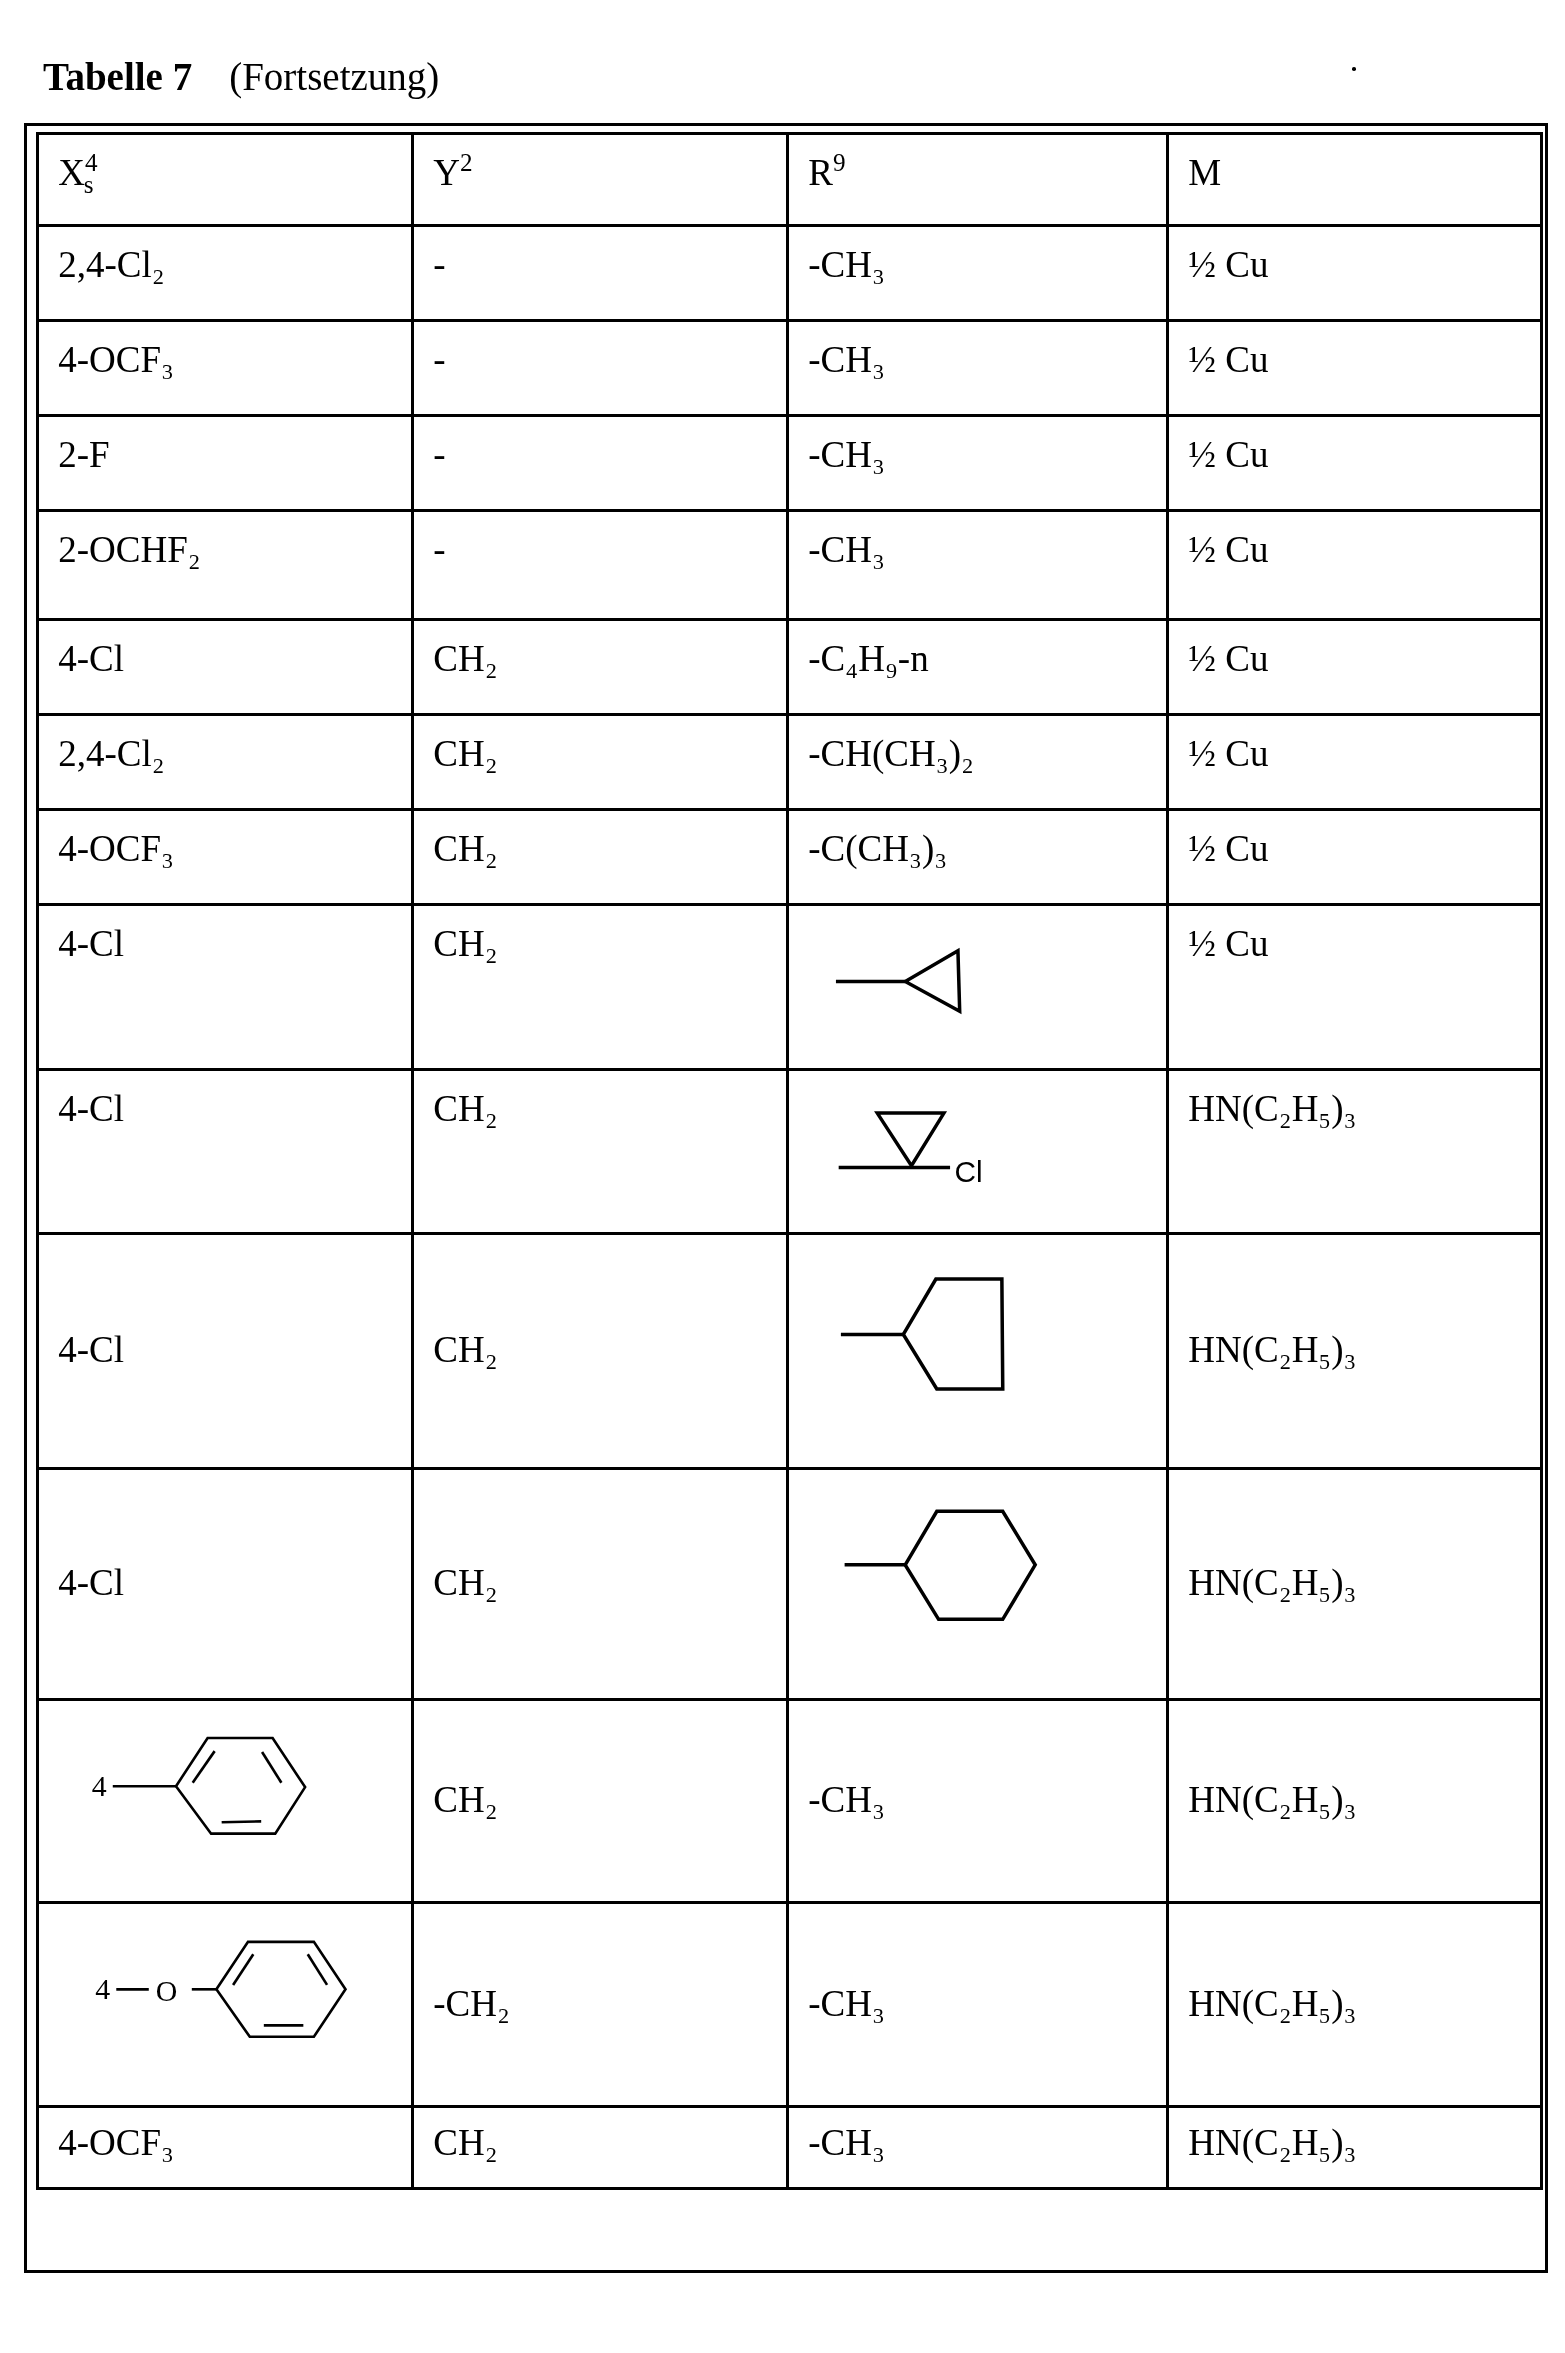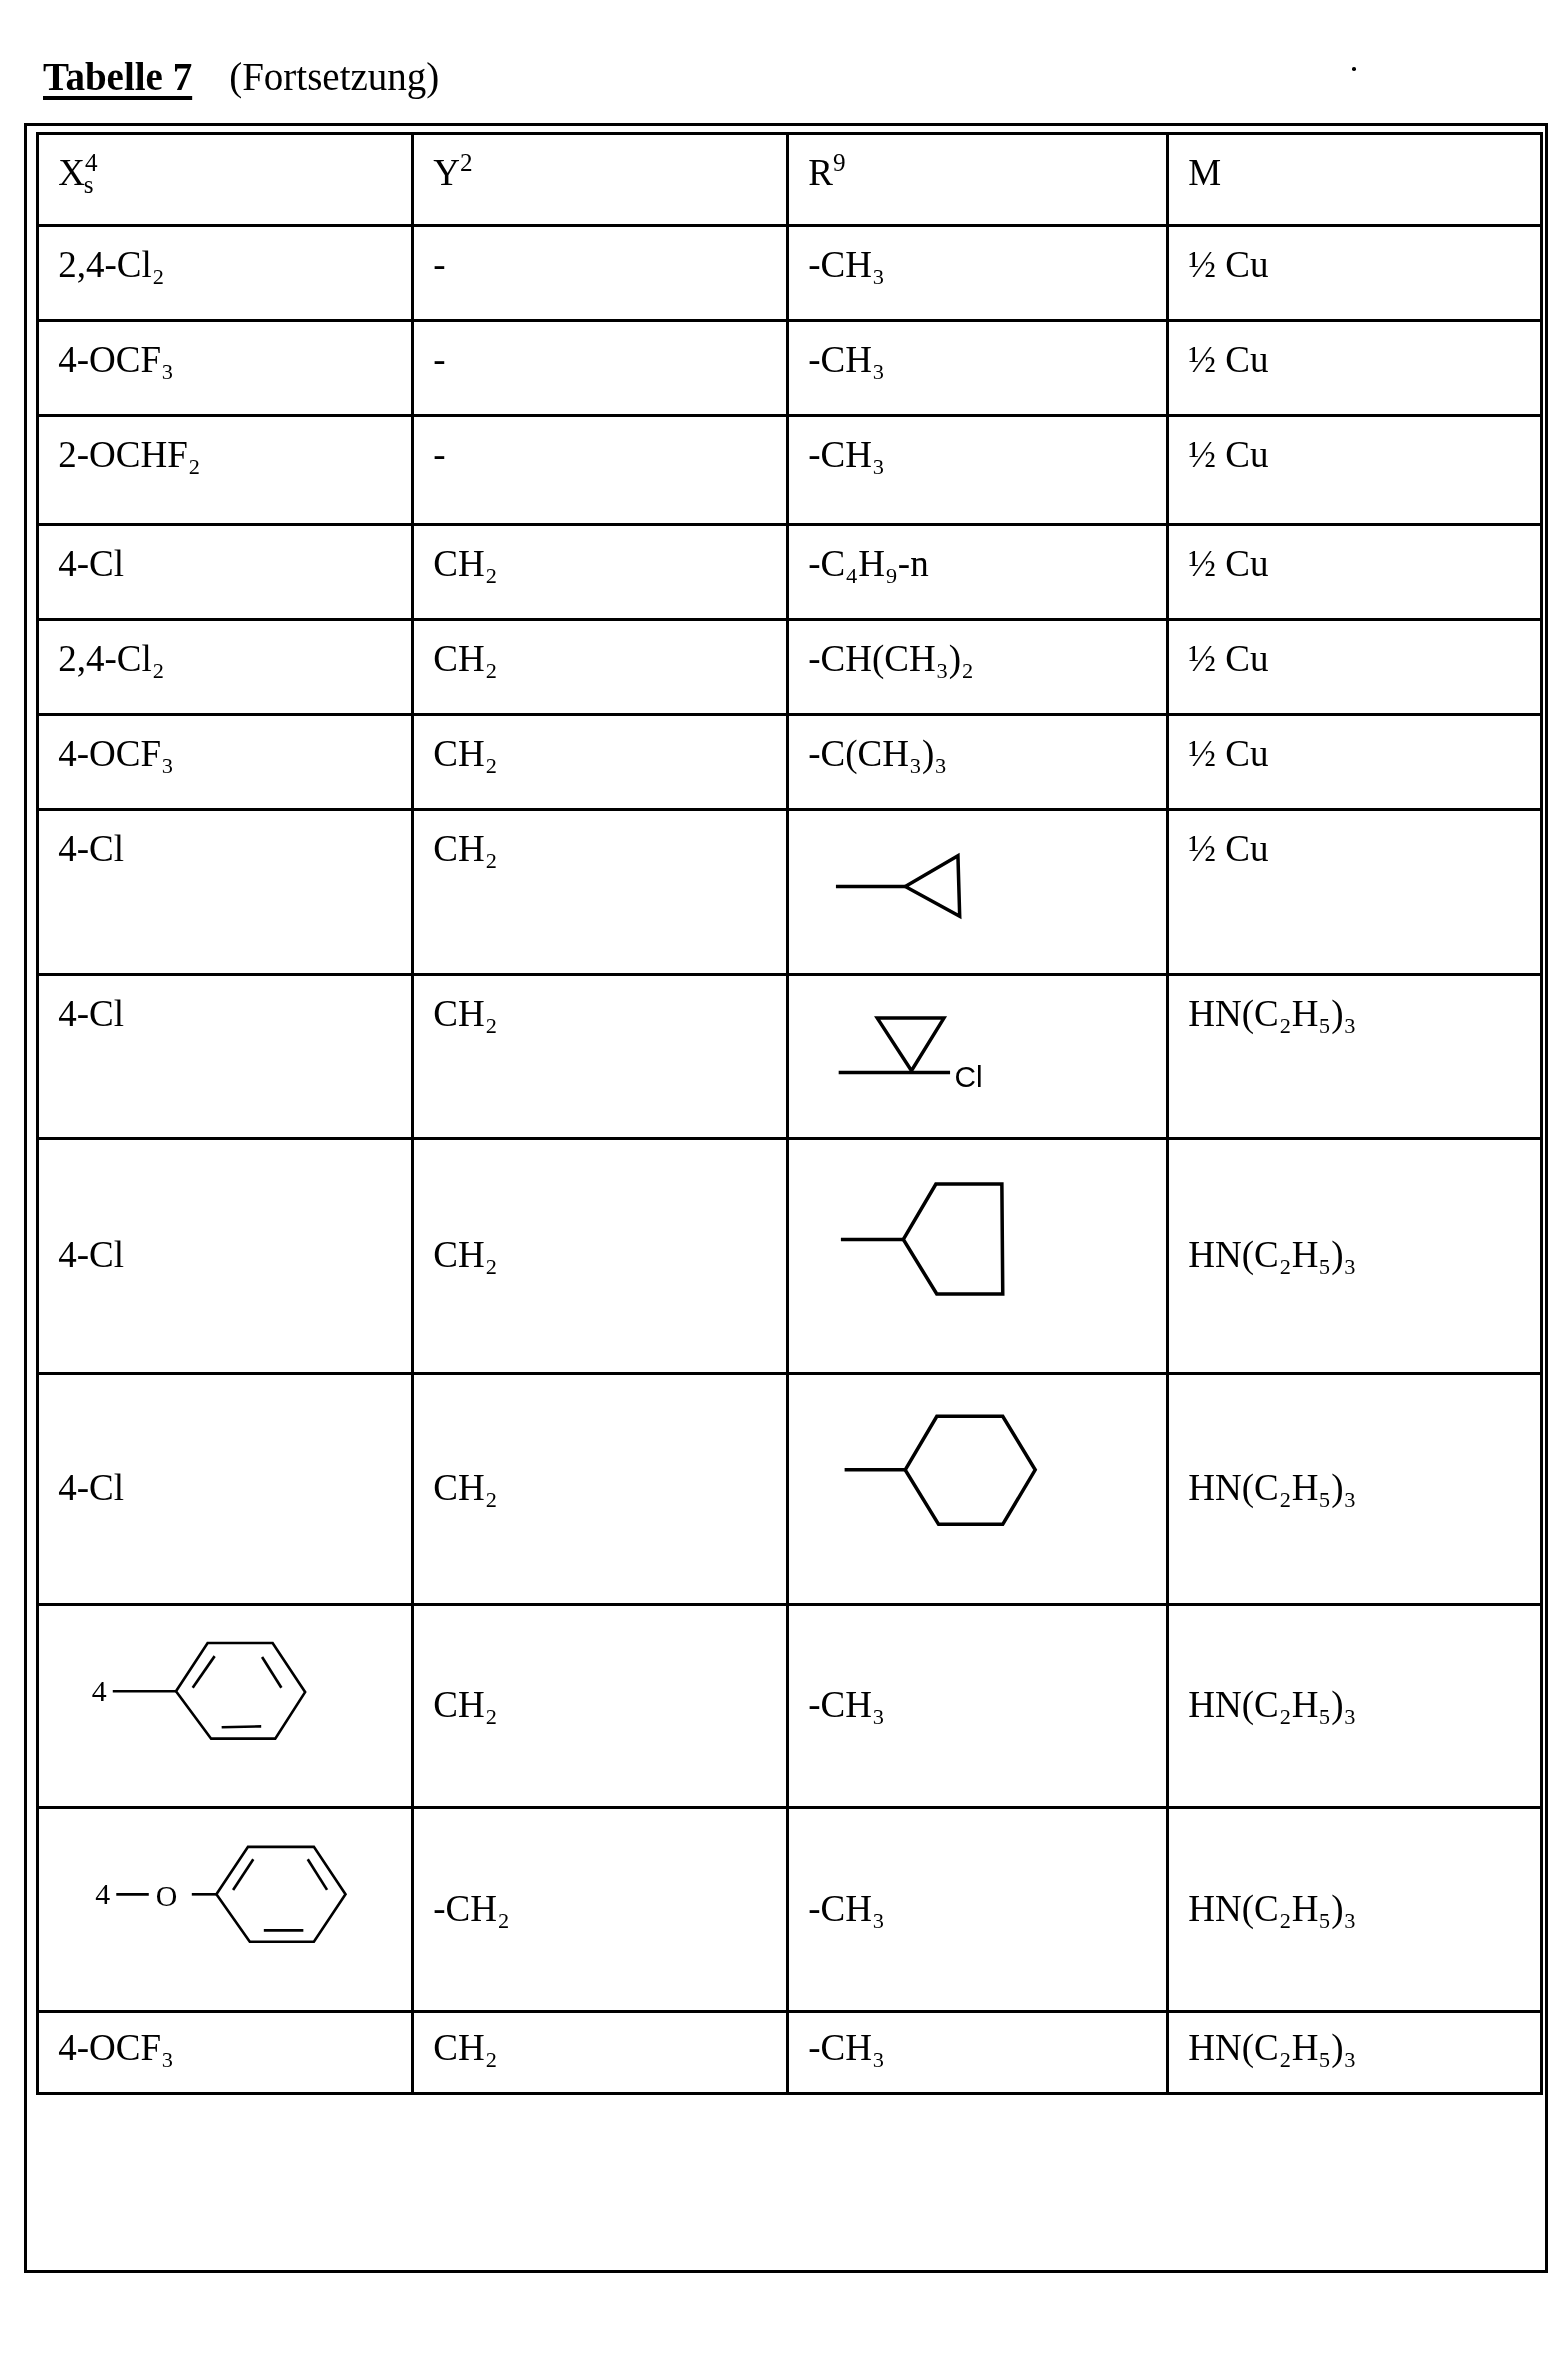--- a/index.html
+++ b/index.html
@@ -1,19 +1,19 @@
 <!DOCTYPE html>
 <html style="font-size:14px"><head>
 <meta charset="utf-8">
 <style>
   html, body { margin:0; padding:0; background:#ffffff; }
   body { width:1565px; height:2354px; position:relative; overflow:hidden;
          font-family:"Liberation Serif", "DejaVu Serif", serif; color:#000; }
   .title { position:absolute; left:43px; top:54px; font-size:39px; white-space:nowrap; }
-  .title .t-main { font-weight:bold; text-decoration:underline; text-decoration-thickness:3.5px; text-underline-offset:6.2px; }
+  .title .t-main { font-weight:bold; text-decoration-thickness:3.5px; text-underline-offset:6.2px; }
   .title .t-sub { margin-left:37px;text-align:center; }
   .stray-dot { position:absolute; left:1352px; top:67px; width:3.5px; height:3.5px; background:#000; border-radius:1.8px; }
   .frame { position:absolute; left:24px; top:123px; width:1524px; height:2150px;
            border:3.5px solid #000; box-sizing:border-box; }
   table.grid { position:absolute; left:36px; top:132px; width:1505px; border-collapse:collapse; table-layout:fixed; }
   table.grid td { border:3.5px solid #000; vertical-align:top; padding:0 0 0 19.3px; font-size:37px; line-height:1; box-sizing:border-box; position:relative; }
   table.grid td .cell-text { display:inline-block; padding-top:19.3px; white-space:nowrap; }
   table.grid td.mid .cell-text { padding-top:0; position:absolute; top:50%; transform:translateY(-55%); }
   .bold { font-weight:normal; }
   sub { font-size:0.68em; vertical-align:-0.32em; line-height:0; }
@@ -54,20 +54,26 @@
       <td class="bold"><span class="cell-text">-</span></td>
       <td><span class="cell-text">-CH₃</span></td>
       <td class="bold"><span class="cell-text">½ Cu</span></td>
     </tr>
     <tr style="height:95px">
       <td class="bold"><span class="cell-text">4-OCF₃</span></td>
       <td class="bold"><span class="cell-text">-</span></td>
       <td><span class="cell-text">-CH₃</span></td>
       <td class="bold"><span class="cell-text">½ Cu</span></td>
     </tr>
+    <tr style="height:95px">
+      <td class="bold"><span class="cell-text">2-F</span></td>
+      <td class="bold"><span class="cell-text">-</span></td>
+      <td><span class="cell-text">-CH₃</span></td>
+      <td class="bold"><span class="cell-text">½ Cu</span></td>
+    </tr>
     <tr style="height:109px">
       <td class="bold"><span class="cell-text">2-OCHF₂</span></td>
       <td class="bold"><span class="cell-text">-</span></td>
       <td><span class="cell-text">-CH₃</span></td>
       <td class="bold"><span class="cell-text">½ Cu</span></td>
     </tr>
     <tr style="height:95px">
       <td class="bold"><span class="cell-text">4-Cl</span></td>
       <td><span class="cell-text">CH₂</span></td>
       <td><span class="cell-text">-C₄H₉-n</span></td>

